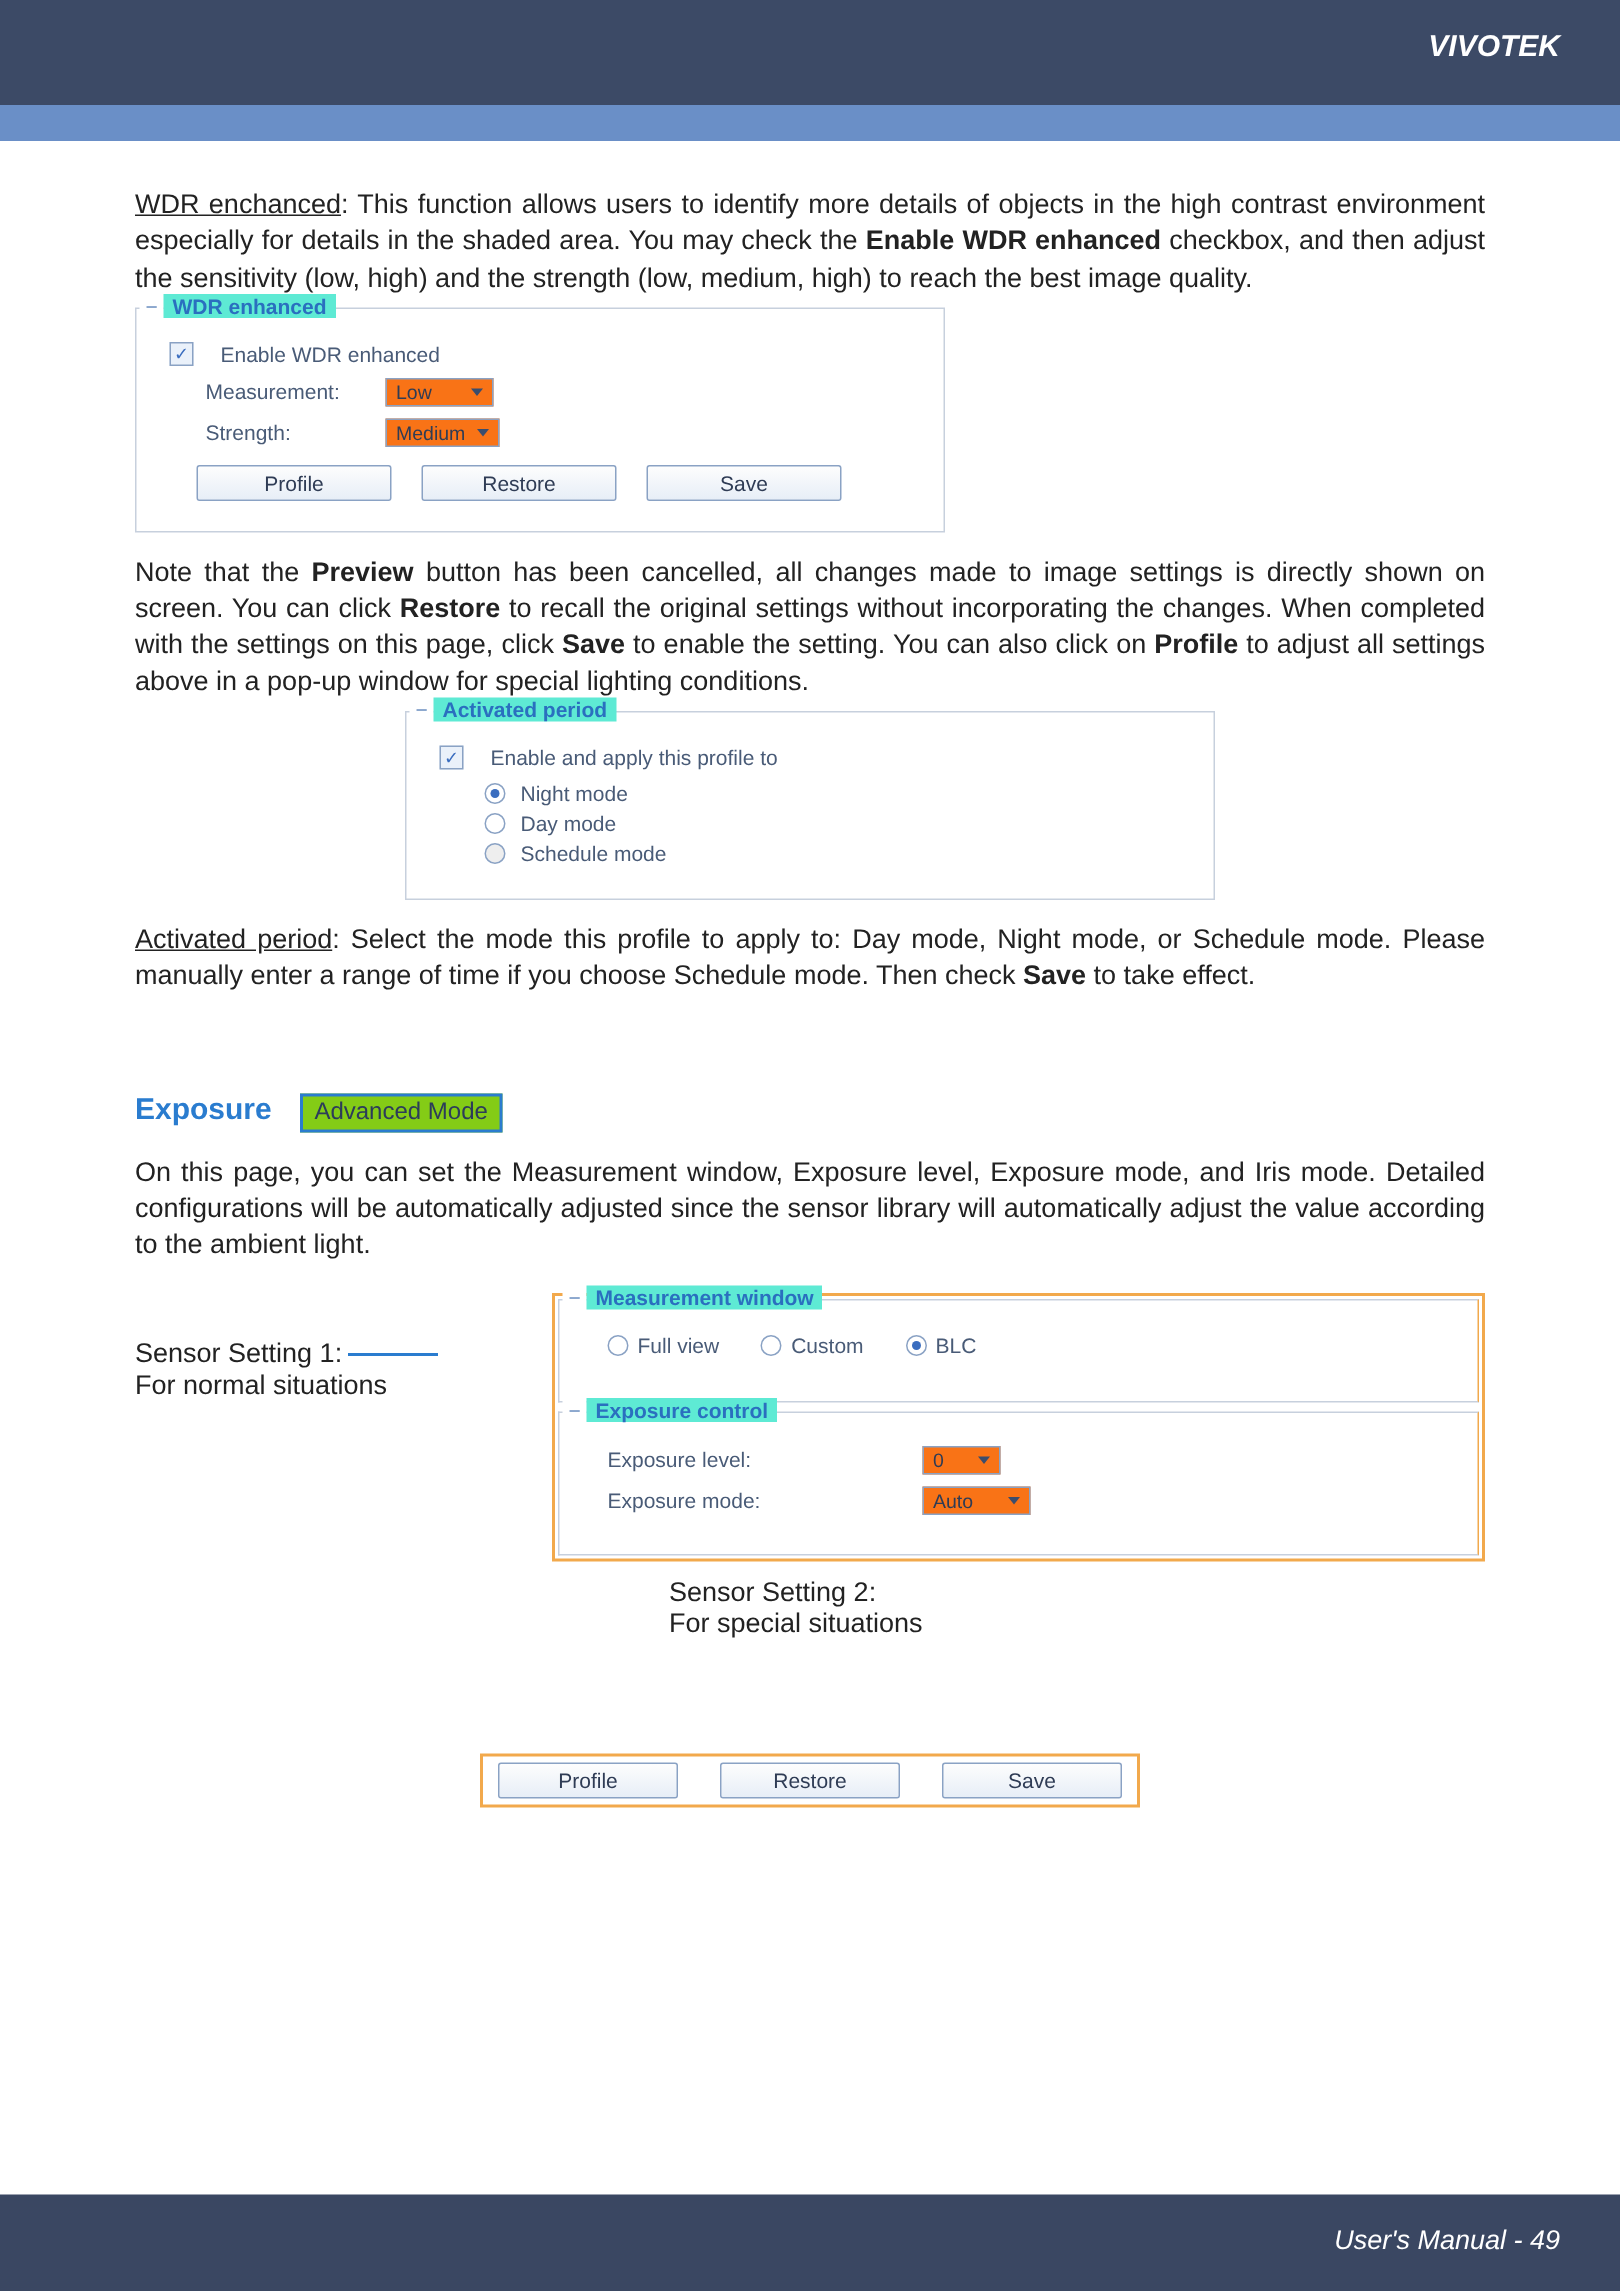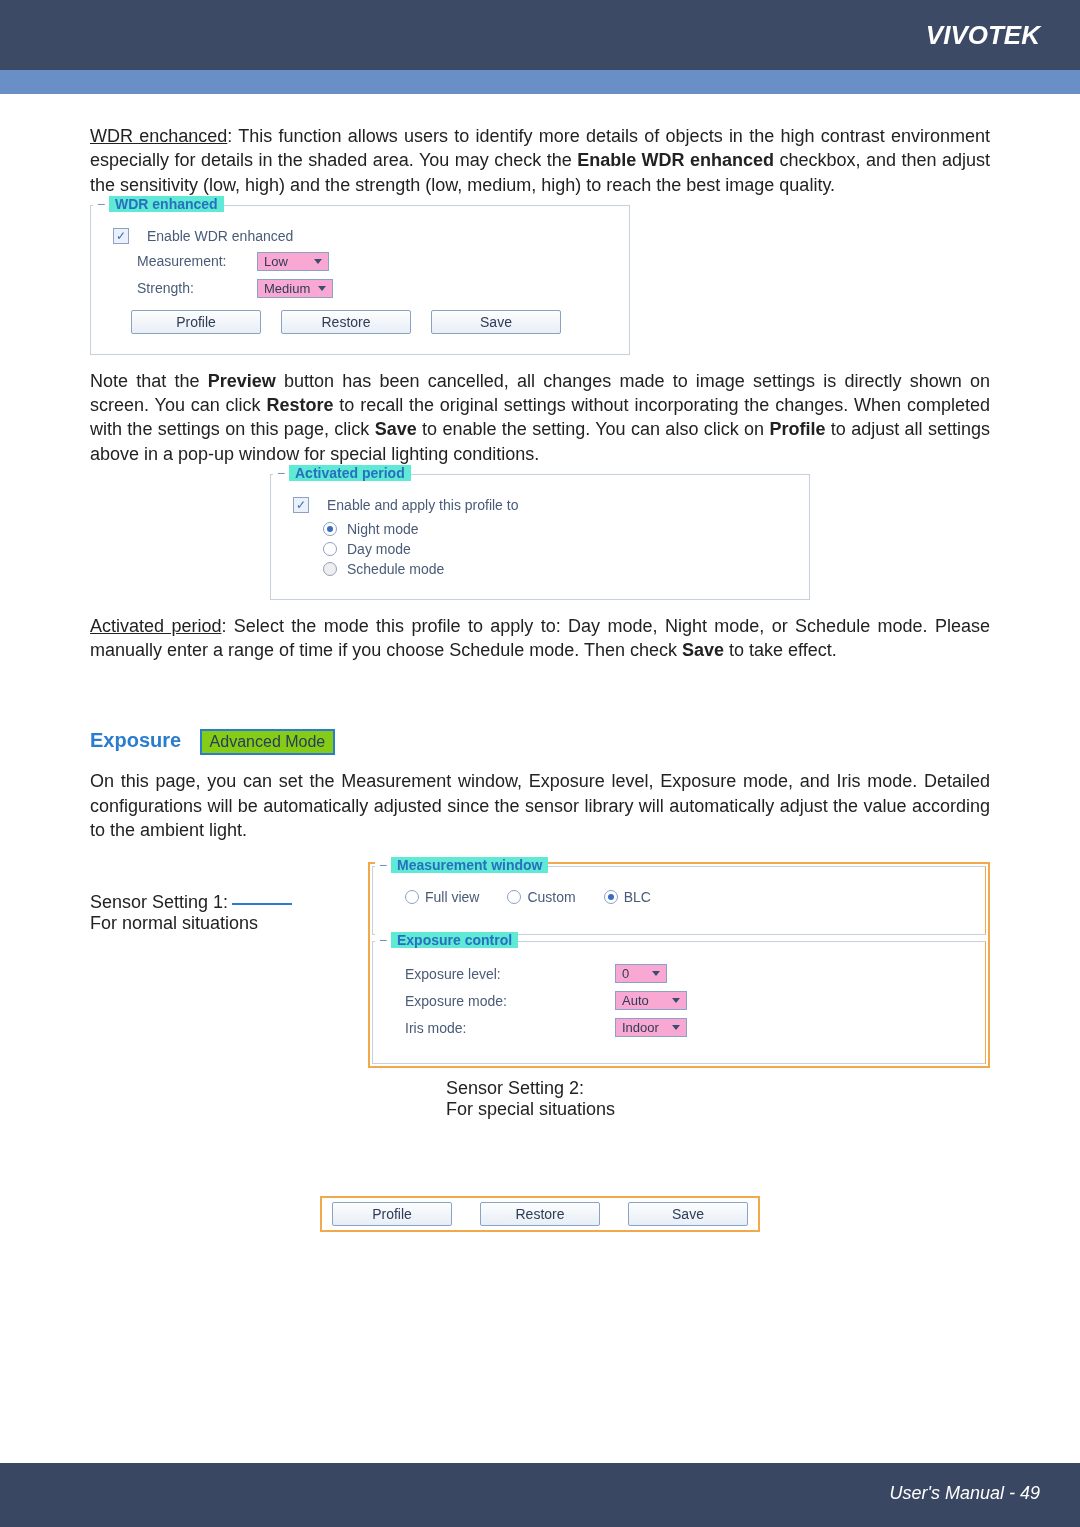--- a/index.html
+++ b/index.html
@@ -13,21 +13,21 @@
     position: relative;
   }
   .header {
     height: 70px;
     background: #3c4a66;
     color: #fff;
     text-align: right;
     padding: 20px 40px;
     font-style: italic;
     font-weight: bold;
-    font-size: 26px;
+    font-size: 20px;
   }
   .bluebar {
     height: 24px;
     background: #6a8fc7;
   }
   .whitespace {
     height: 30px;
   }
   .content {
     padding: 0 90px;
@@ -72,21 +72,21 @@
   .row { display: flex; align-items: center; gap: 10px; margin: 8px 0 8px 14px; }
   .row .lab { width: 110px; }
   .faux-check {
     display: inline-flex; align-items: center; justify-content: center;
     width: 16px; height: 16px; border: 1px solid #8aa2c4; background: #eaf1fa;
     font-size: 12px; color: #3a6dbf; margin-right: 8px;
   }
   .faux-select {
     display: inline-flex; align-items: center; justify-content: space-between;
     border: 1px solid #8aa2c4; padding: 1px 6px; min-width: 72px;
-    font-size: 13px; color: #2f3c55; background: #f9a8d4;
+    font-size: 13px; color: #2f3c55; background: #f97316;
   }
   .faux-select .caret {
     width: 0; height: 0; margin-left: 8px;
     border-left: 4px solid transparent; border-right: 4px solid transparent; border-top: 5px solid #3b4d6d;
   }
   .btnrow { display: flex; gap: 20px; margin: 12px 0 2px 22px; }
   .btn {
     border: 1px solid #8aa2c4;
     background: linear-gradient(#fdfdfd, #e7eef7);
     padding: 3px 0;
@@ -292,27 +292,20 @@
               <span class="caret"></span>
             </span>
           </div>
           <div class="row">
             <span class="lab" style="width:200px;">Exposure mode:</span>
             <span class="faux-select">
               <span>Auto</span>
               <span class="caret"></span>
             </span>
           </div>
-          <div class="row">
-            <span class="lab" style="width:200px;">Iris mode:</span>
-            <span class="faux-select">
-              <span>Indoor</span>
-              <span class="caret"></span>
-            </span>
-          </div>
         </div>
       </div>
     </div>
   </div>
 
   <div class="sensor-row2">
     <div class="left">
       <div>Sensor Setting 2:</div>
       <div>For special situations</div>
     </div>

